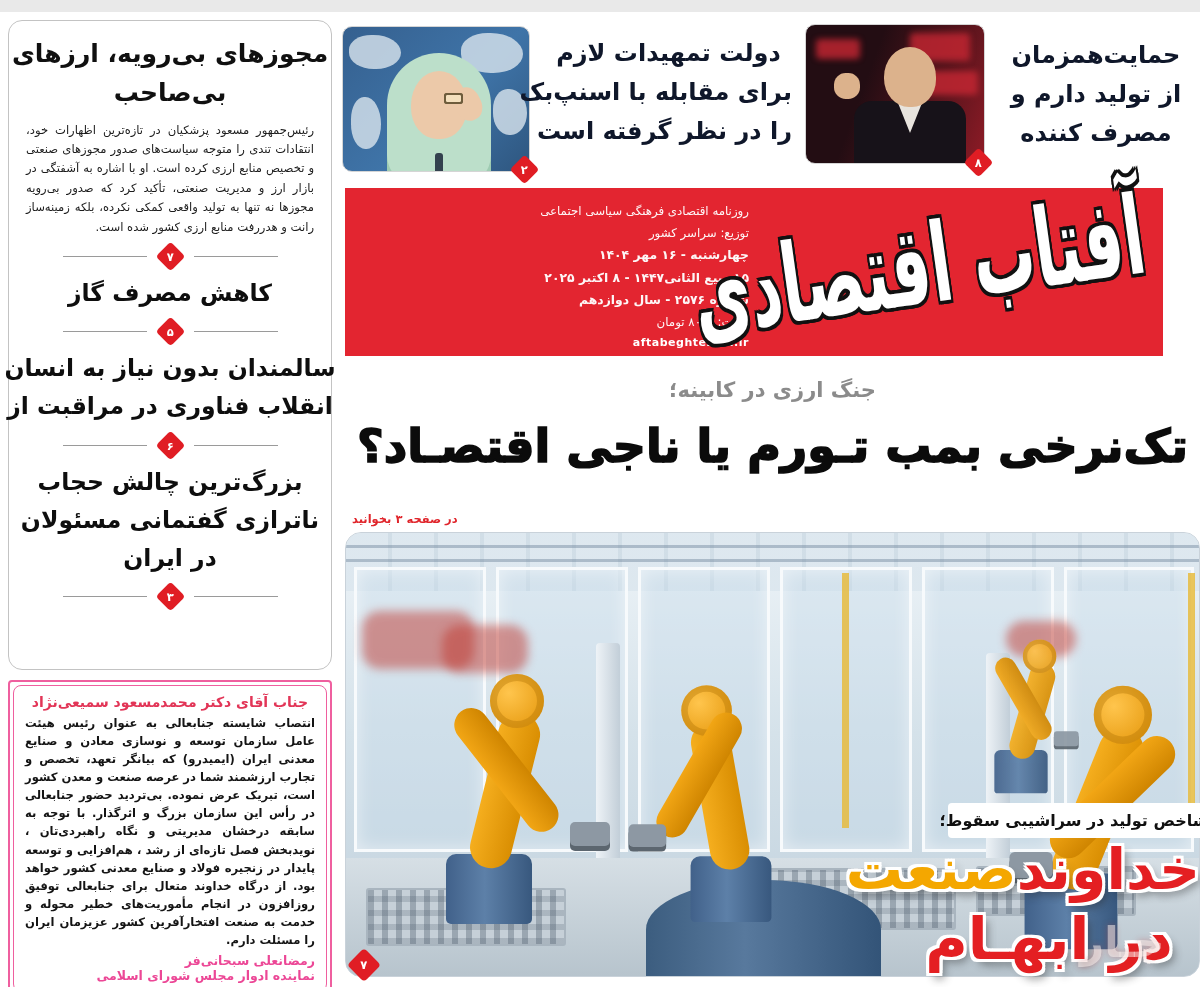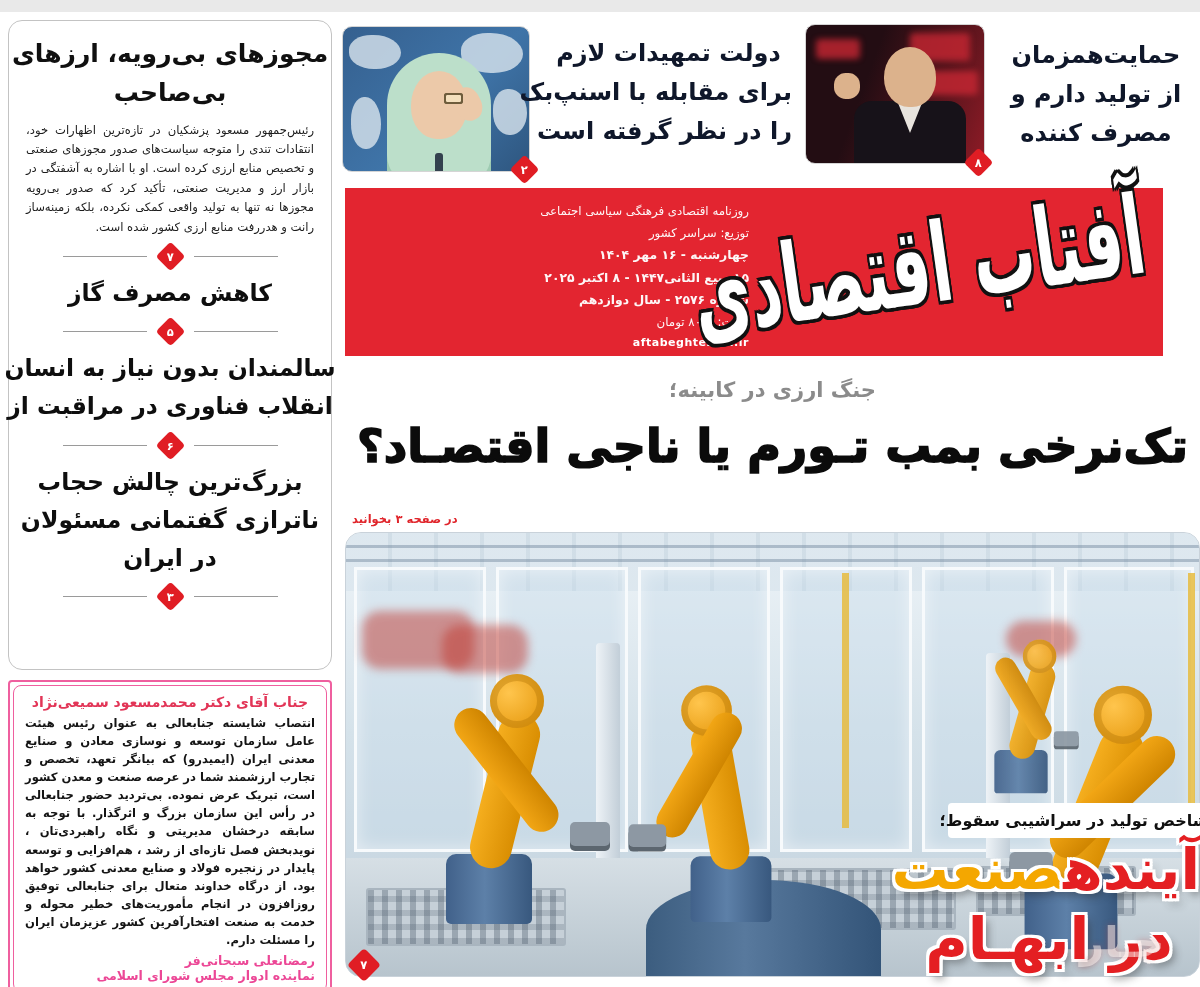--- a/index.html
+++ b/index.html
@@ -315,21 +315,21 @@
       <div class="rb-low" style="transform:rotate(22deg);"></div>
       <div class="rb-elbow" style="left:136px;bottom:190px;"></div>
       <div class="rb-up" style="left:96px;bottom:84px;transform:rotate(46deg);"></div>
       <div class="rb-wrist" style="left:58px;bottom:66px;"></div>
     </div>
   </div>
 
   <div class="strip">شاخص تولید در سراشیبی سقوط؛</div>
   <div class="bigtext">
     <div class="bt1 bt-outline">
-      <span class="bt-red">آینده</span><span class="bt-yellow">صنعت</span>
+      <span class="bt-red">خداوند</span><span class="bt-yellow">صنعت</span>
     </div>
     <div class="bt2 bt-outline">در ابهـام</div>
   </div>
   <div class="watermark">جـار</div>
   <div class="corner-diamond photo-num diamond" style="position:absolute;width:24px;height:24px;">
     <span>۷</span>
   </div>
 
 </div>
 

